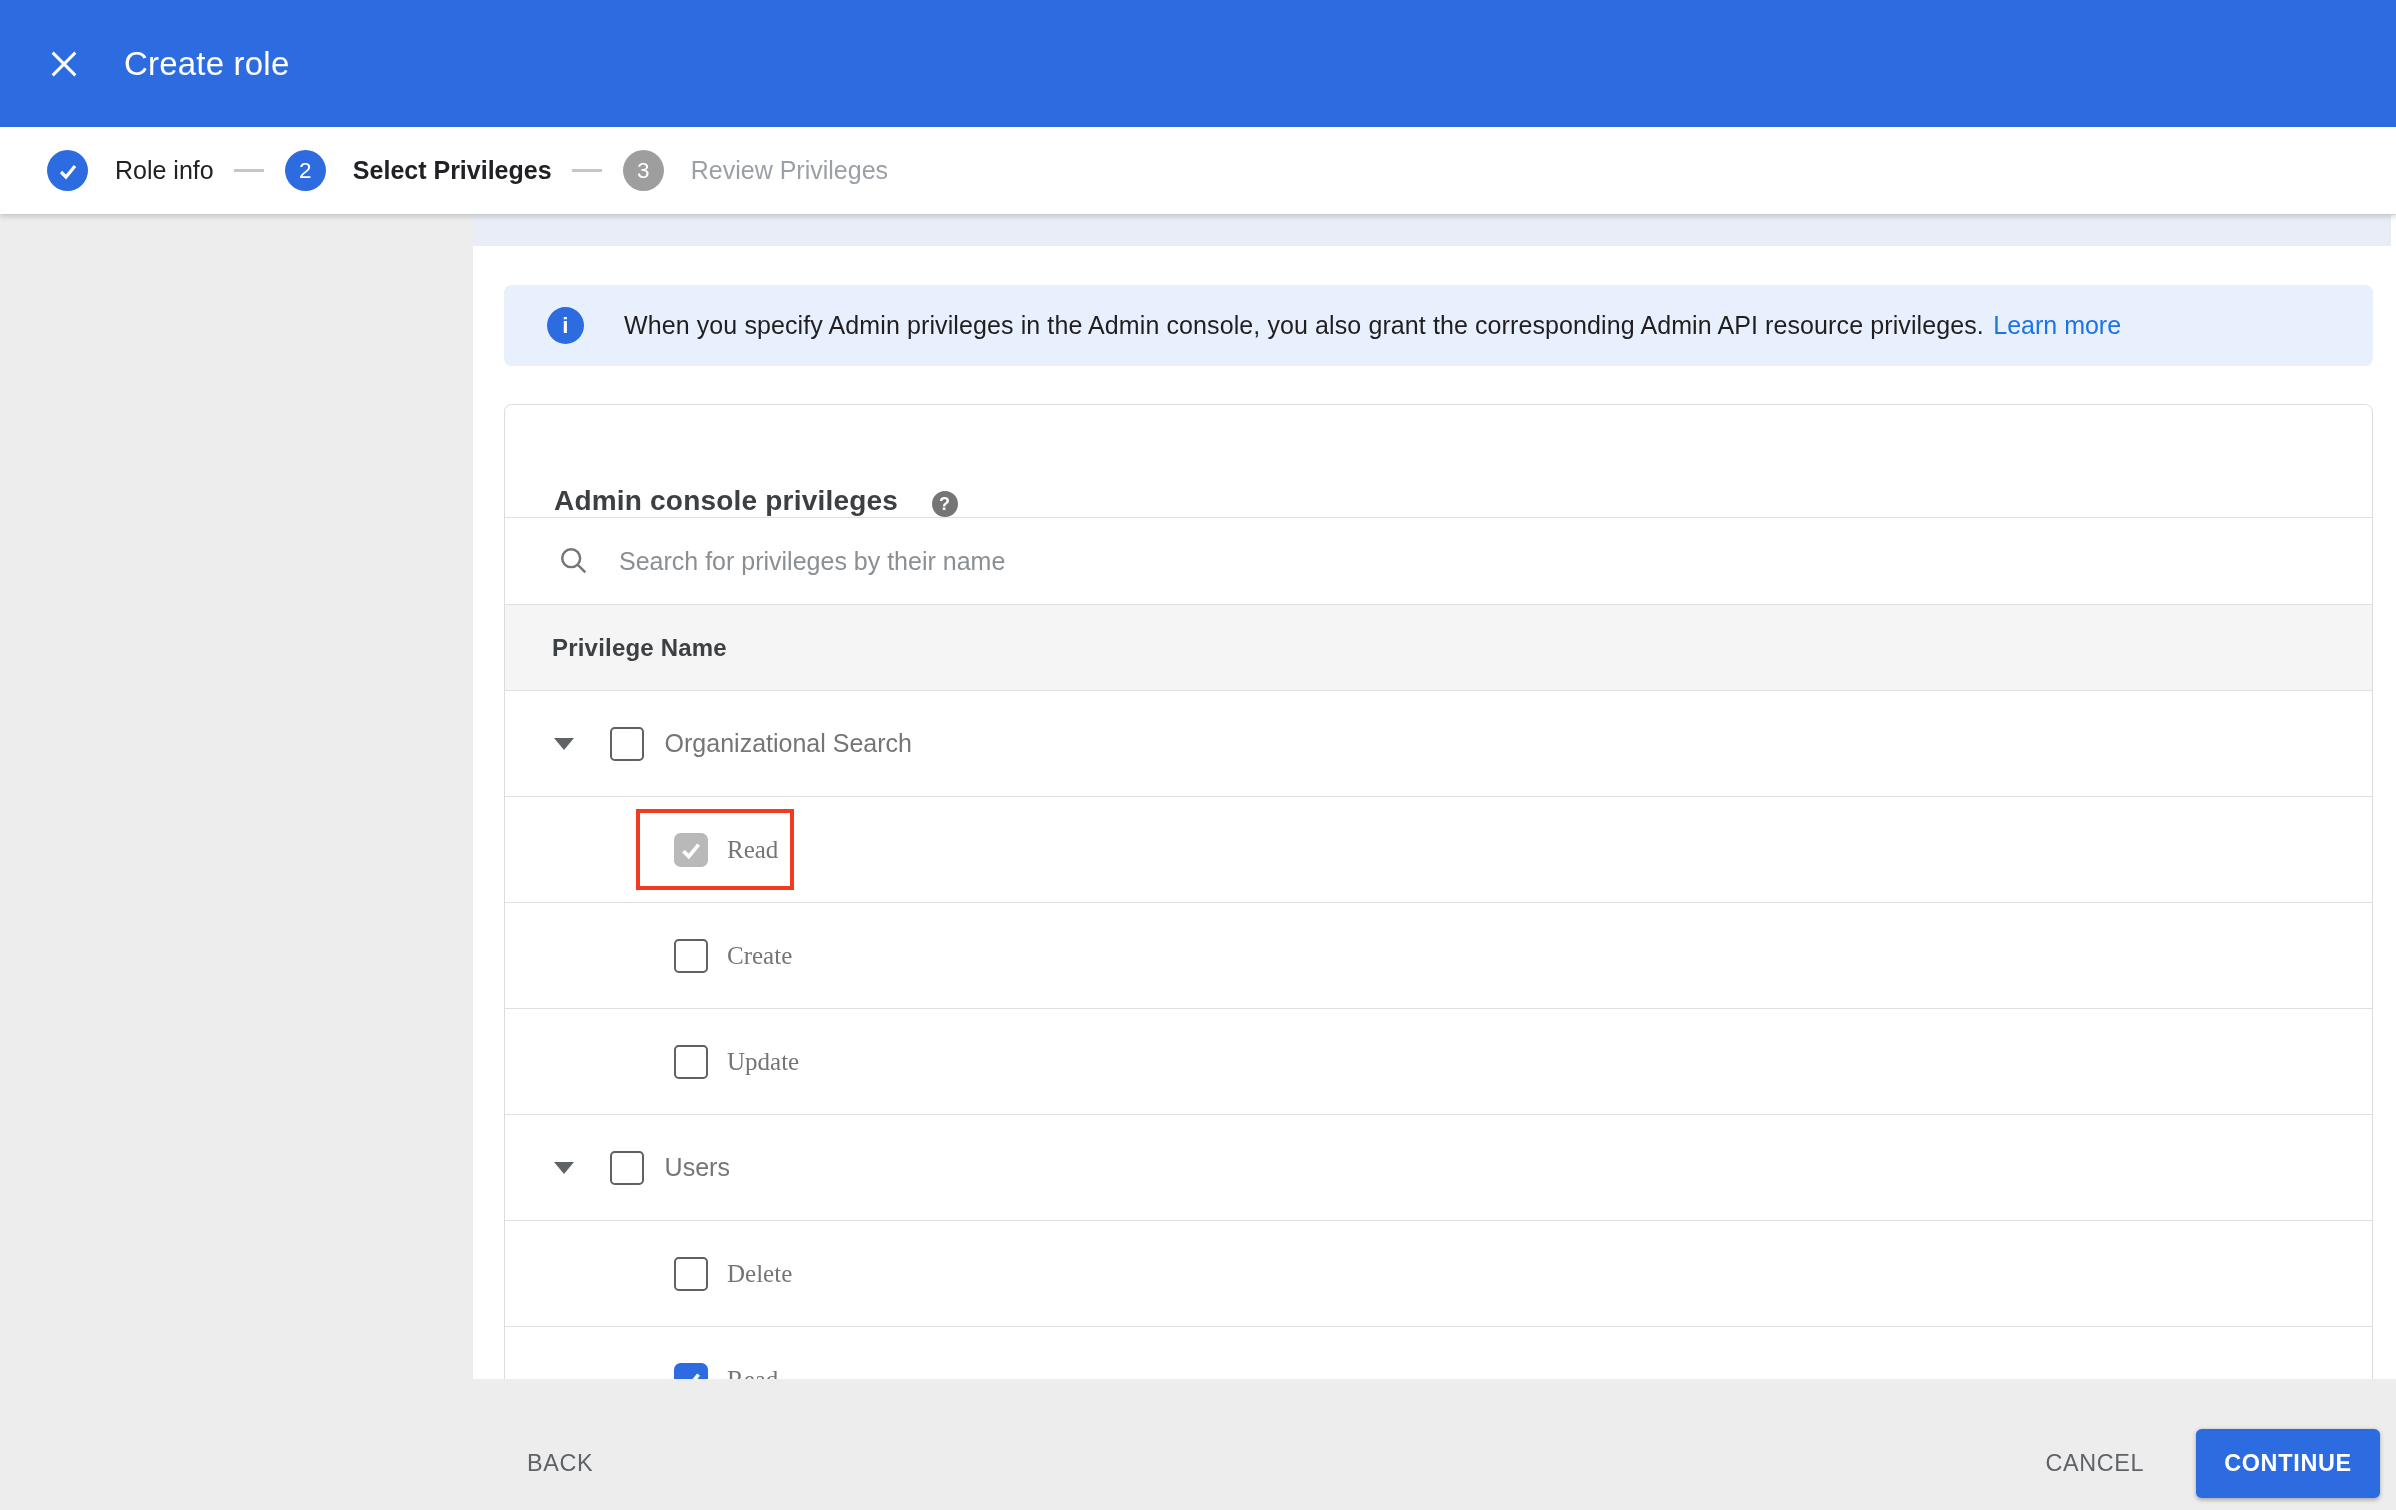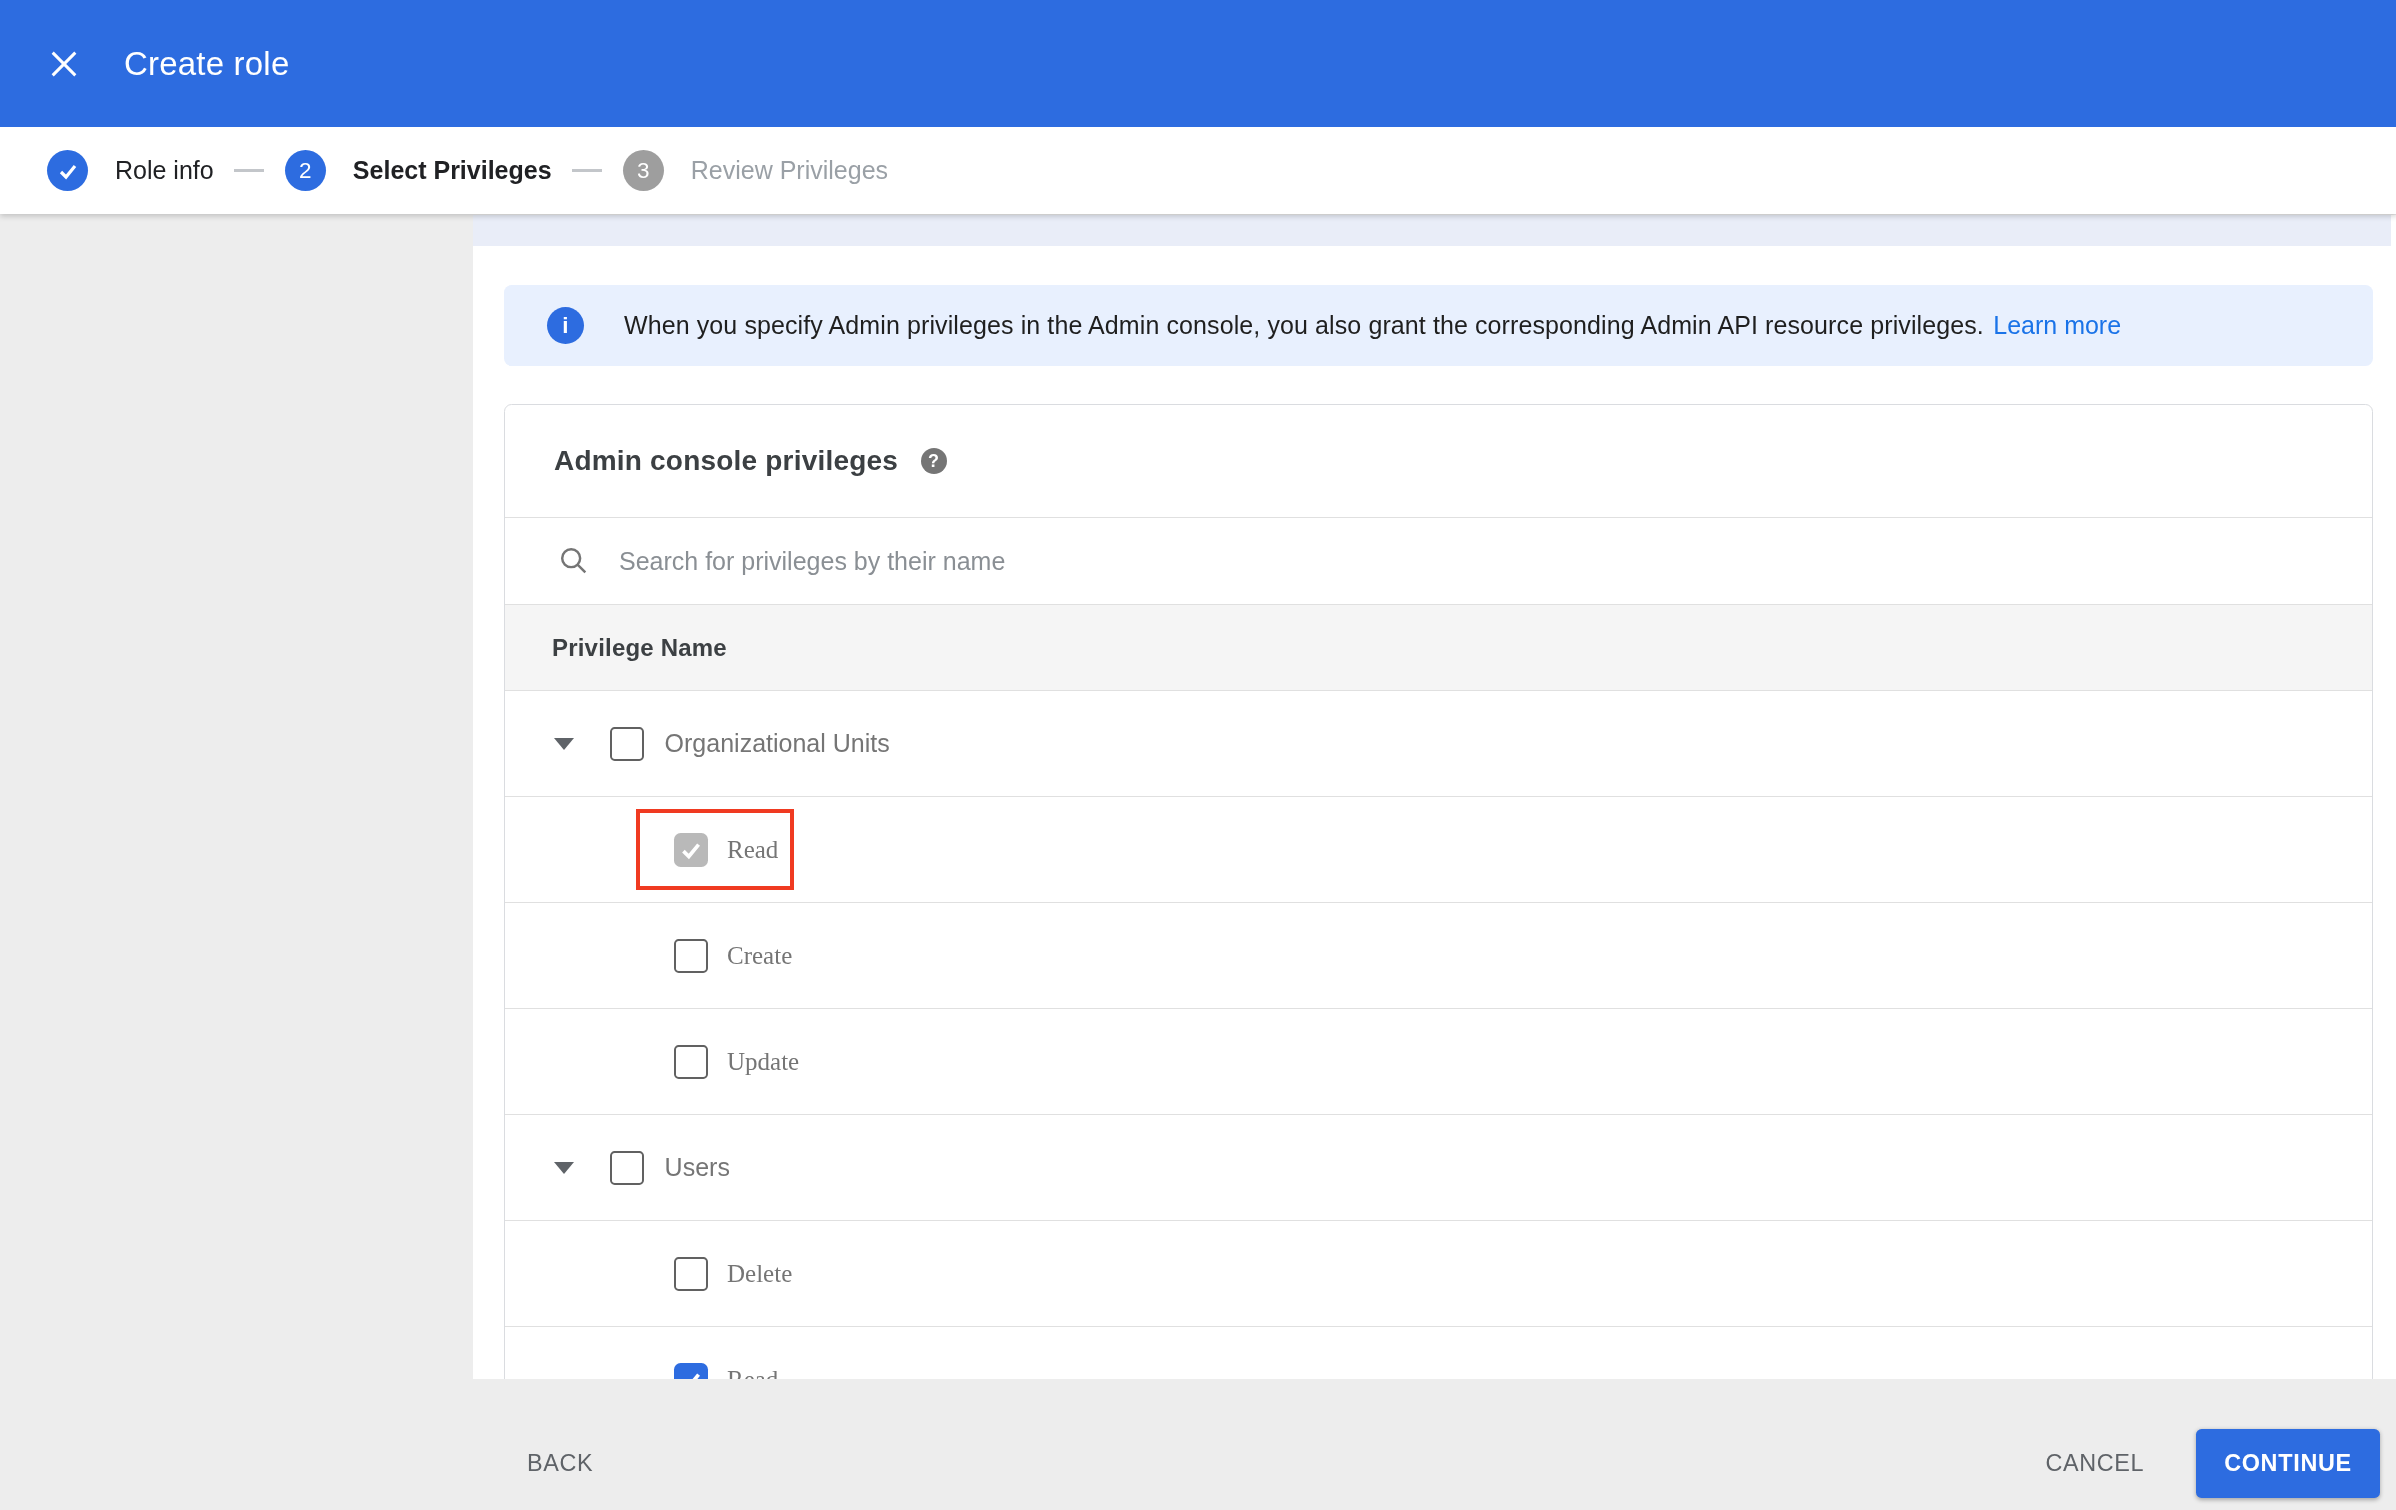--- a/index.html
+++ b/index.html
@@ -86,21 +86,21 @@
   }
   .info-text{font-size:25px;color:#1f1f1f;margin-left:40px;letter-spacing:0.1px;}
   .info-link{color:var(--link);text-decoration:none;margin-left:9.4px;font-size:25px;cursor:pointer;}
   
   .card{
     position:absolute;left:31px;top:189px;width:1869px;height:1312px;
     background:#fff;border:0.9px solid var(--card-border);
     border-radius:7.5px 7.5px 0 0;
   }
   .card-header{
-    height:112px;display:flex;align-items:center;padding-left:49px;
+    height:112px;display:flex;align-items:flex-end;padding-left:49px;gap:11px;
   }
   .card-title{font-size:28px;font-weight:bold;color:var(--dark-text);letter-spacing:0.2px;}
   .help-icon{
     width:26px;height:26px;border-radius:50%;background:var(--gray-icon);
     color:#fff;font-size:18px;font-weight:bold;
     display:flex;align-items:center;justify-content:center;
     margin-left:22.5px;cursor:pointer;flex:none;
   }
   .search-row{
     height:87px;border-top:0.9px solid var(--border);
@@ -226,21 +226,21 @@
       <input class="search-input" type="text" placeholder="Search for privileges by their name" style="">
     </div>
 
     <div class="col-header">Privilege Name</div>
 
     <div>
         <div class="row parent">
           <span class="tri"></span>
           <div class="cbwrap">
             <span class="cb unchecked"></span>
-            <span class="rlabel">Organizational Units</span>
+            <span class="rlabel">Organizational Search</span>
           </div>
         </div>
         <div class="row child">
           <div class="cbwrap hl">
             <span class="cb checked_disabled">
               <svg width="26" height="26" viewBox="0 0 24 24">
                 <polyline points="5,13 10,18 19,7" fill="none" stroke="#fff" stroke-width="3.4"></polyline>
               </svg>
             </span>
             <span class="rlabel">Read</span>

